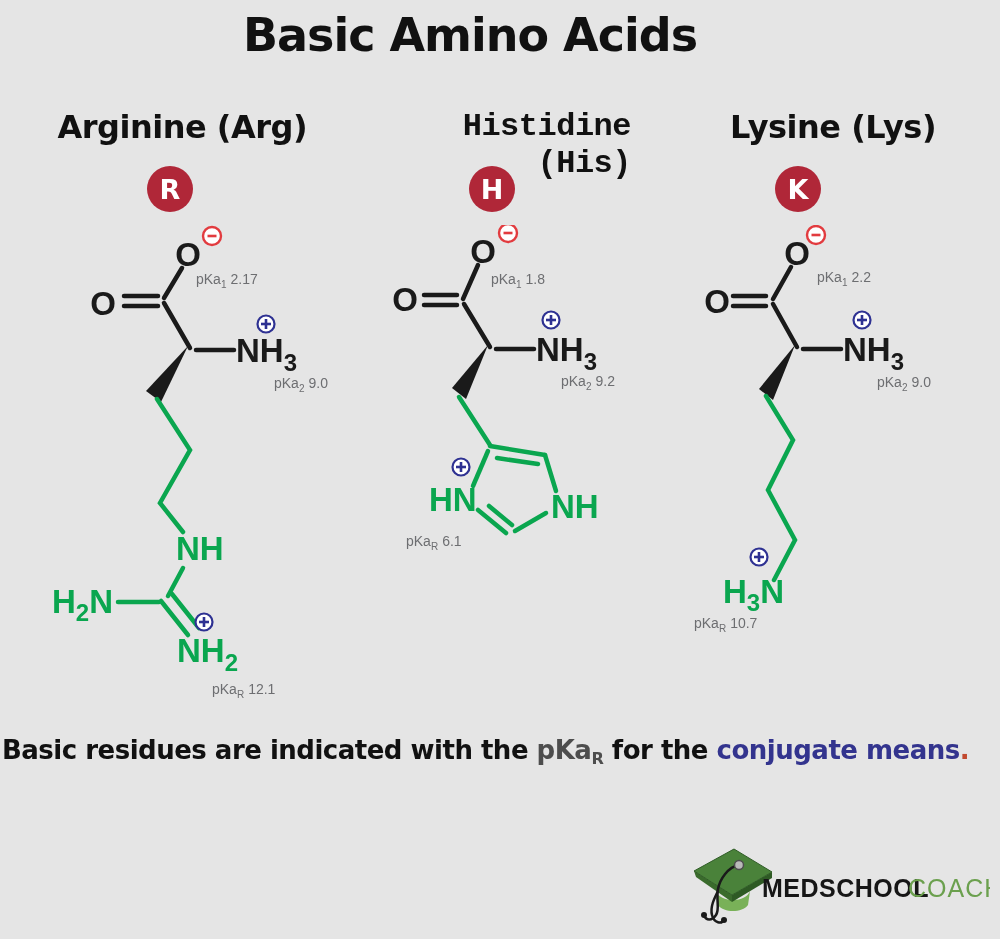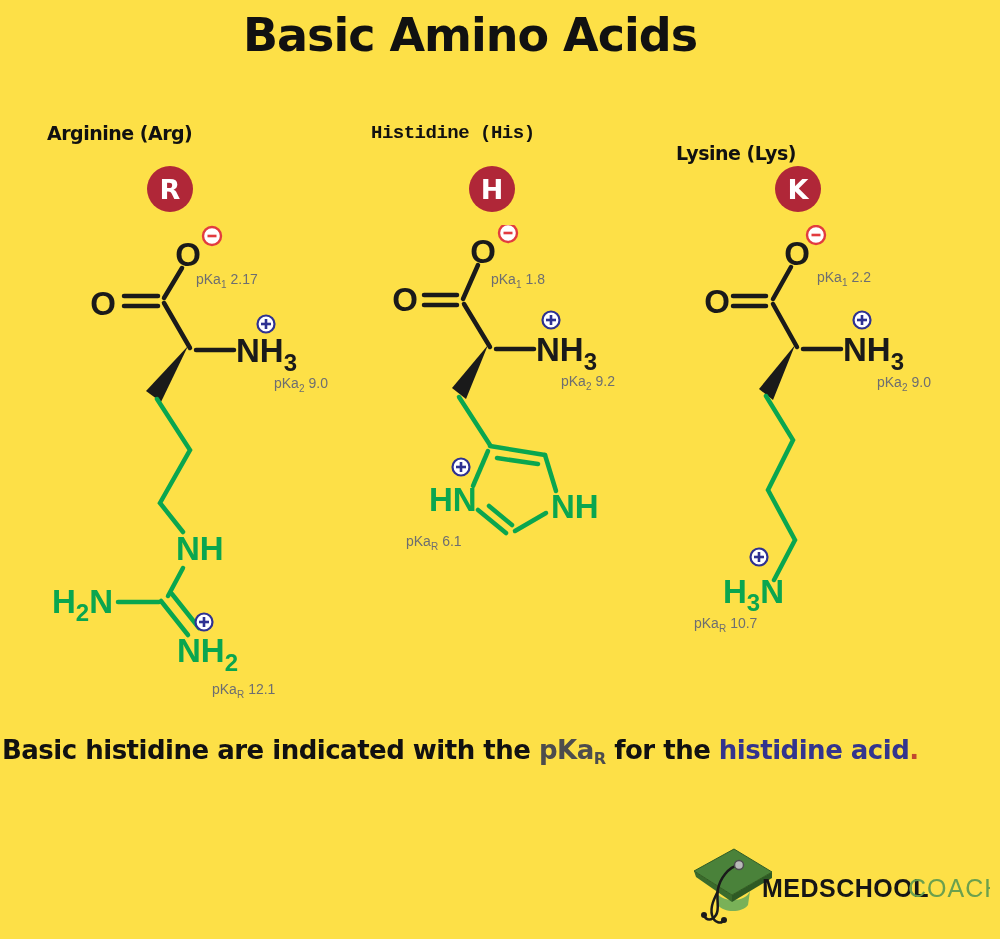--- a/index.html
+++ b/index.html
@@ -1,22 +1,22 @@
 <!DOCTYPE html>
 <html><head>
 <meta charset="utf-8">
 <style>
   html,body{margin:0;padding:0;background:#fff;}
-  .canvas{position:relative;width:1000px;height:939px;background:#fde047;overflow:hidden;
+  .canvas{position:relative;width:1000px;height:939px;background:#e5e5e5;overflow:hidden;
           font-family:"Liberation Sans",sans-serif;}
   .hand{font-family:"DejaVu Sans",sans-serif;font-weight:bold;color:#111;}
   .title{position:absolute;left:130px;top:8px;width:680px;text-align:center;
          font-size:46px;letter-spacing:-1px;}
-  .mol-label{position:absolute;top:122px;width:260px;text-align:left;
-             font-size:19px;letter-spacing:-0.5px;}
+  .mol-label{position:absolute;top:108px;width:260px;text-align:right;
+             font-size:32px;letter-spacing:-0.5px;}
   .badge{position:absolute;top:166px;width:46px;height:46px;border-radius:50%;
          background:#b02738;color:#fff;display:flex;align-items:center;justify-content:center;
          font-family:"DejaVu Sans",sans-serif;font-weight:bold;font-size:27px;}
   .structure{position:absolute;}
   
   .atom{font-family:"Liberation Sans",sans-serif;font-weight:bold;font-size:33px;fill:#1a1a1a;}
   .atom-sub{font-size:24px;}
   .atom-g{fill:#0aa64f;}
   .pka{font-family:"Liberation Sans",sans-serif;font-size:14px;fill:#6d6e71;font-weight:normal;}
   .pka-sub{font-size:10px;}
@@ -38,21 +38,21 @@
 </style>
 </head>
 <body>
 
 <div class="canvas">
 
   <div class="title hand">Basic Amino Acids</div>
 
   <div class="mol-label hand" style="left:47px;">Arginine (Arg)</div>
   <div class="mol-label hand" style="left:371px;font-family:Liberation Mono, monospace;">Histidine (His)</div>
-  <div class="mol-label hand" style="left:676px;margin-top:20px;">Lysine (Lys)</div>
+  <div class="mol-label hand" style="left:676px;">Lysine (Lys)</div>
 
   <div class="badge" style="left:147px;">
       <span>R</span>
     </div>
   <div class="badge" style="left:469px;">
       <span>H</span>
     </div>
   <div class="badge" style="left:775px;">
       <span>K</span>
     </div>
@@ -170,21 +170,21 @@
     </g>
     <g>
       <circle cx="759" cy="557" r="8.5" fill="#fff" stroke="#2e3192" stroke-width="2.2"></circle>
       <line x1="754" y1="557" x2="764" y2="557" stroke="#2e3192" stroke-width="2.6"></line>
       <line x1="759" y1="552" x2="759" y2="562" stroke="#2e3192" stroke-width="2.6"></line>
     </g>
     <text class="pka" x="694" y="628"><tspan>pKa</tspan><tspan class="pka-sub" dy="4">R</tspan><tspan dy="-4" dx="4">10.7</tspan></text>
   </svg>
 
   <div class="footer hand">
-    <div><span>Basic histidine are indicated with the </span><span class="graypka"><span>pKa</span><span class="sub">R</span></span><span> for the </span><span class="navy">histidine acid</span><span class="redtxt">.</span></div>
+    <div><span>Basic residues are indicated with the </span><span class="graypka"><span>pKa</span><span class="sub">R</span></span><span> for the </span><span class="navy">conjugate means</span><span class="redtxt">.</span></div>
   </div>
 
   <svg class="logo" width="300" height="90" viewBox="0 0 300 90">
     <g>
       <path d="M26,46 C30,58 56,58 60,46 L58,60 C52,68 34,68 28,60 Z" fill="#79b158"></path>
       <polygon points="82,27 42,50 42,57 82,33" fill="#2e5a24"></polygon>
       <polygon points="4,26 42,50 42,57 6,32" fill="#3a6b2c"></polygon>
       <polygon points="44,4 82,27 42,50 4,26" fill="#4a823a" stroke="#2f5c26" stroke-width="1"></polygon>
     </g>
     <g>

